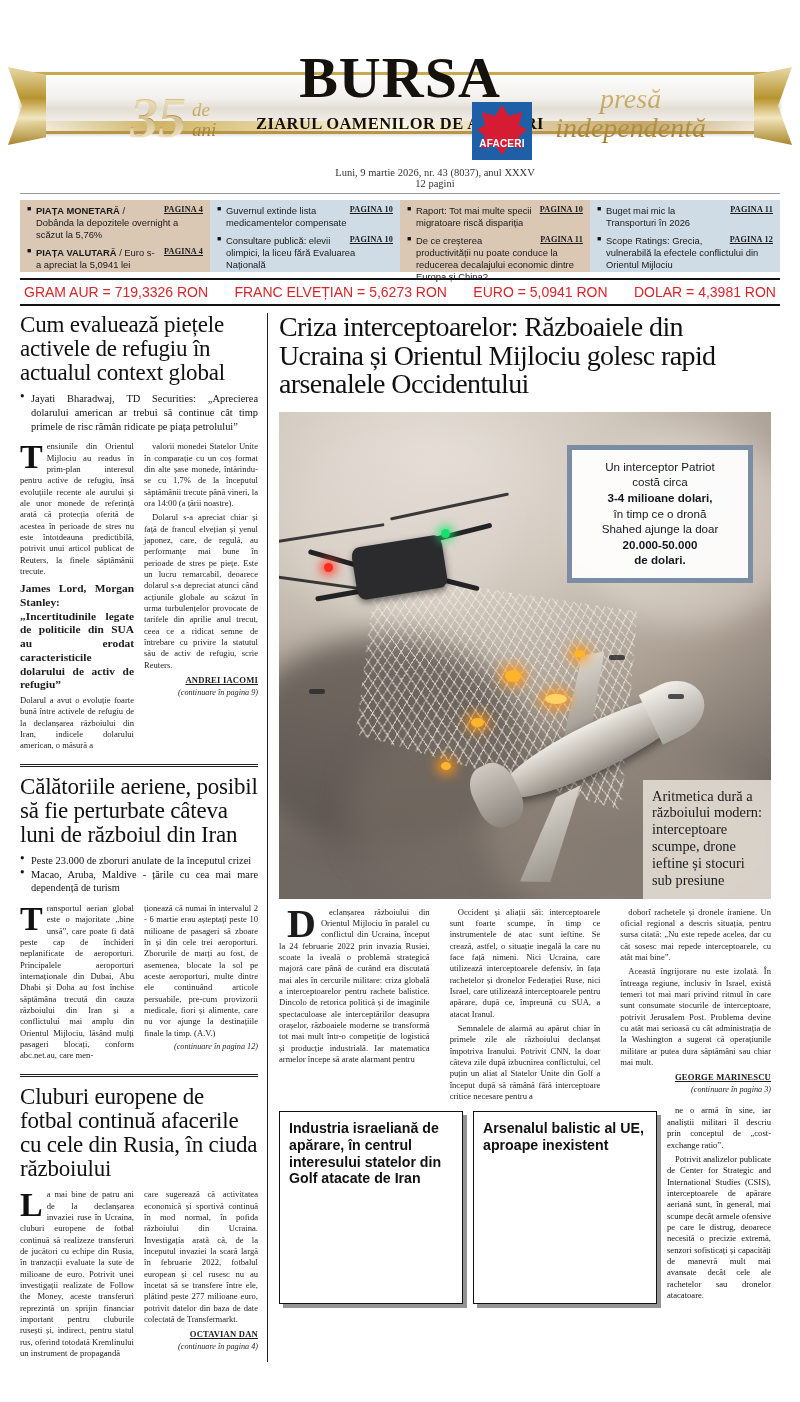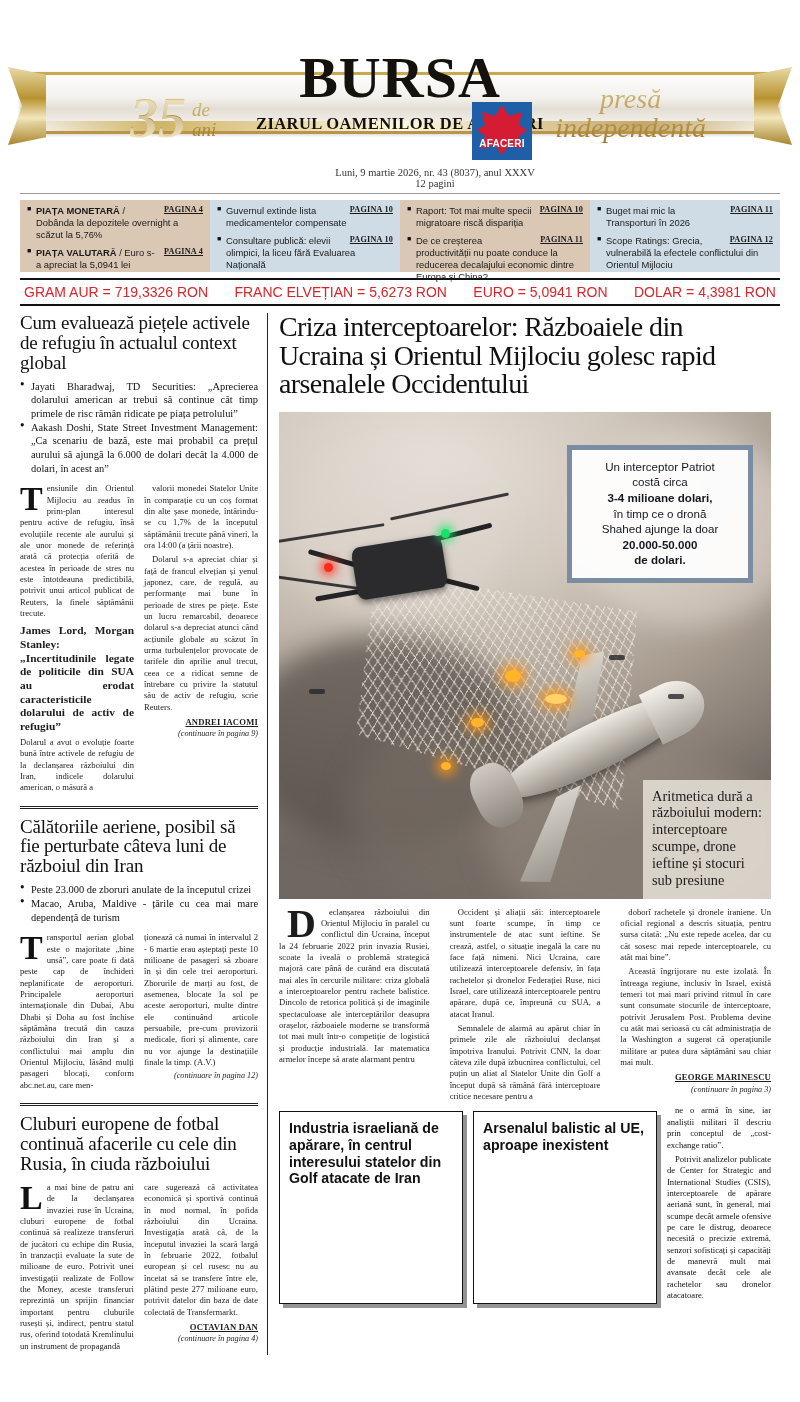--- a/index.html
+++ b/index.html
@@ -91,21 +91,21 @@
     display:flex; justify-content:space-between;
     font-family:"Liberation Sans", sans-serif; font-weight:400; font-size:14px; color:#d9252a;
   }
 
   
   .content { display:flex; margin-top:7px; gap:0; }
   .left-col { width:248px; padding-right:9px; border-right:1px solid #222; }
   .right-col { width:503px; padding-left:11px; }
 
   h2.head { font-weight:400; line-height:1.05; letter-spacing:-.2px; }
-  .h-l { font-size:19px; }
+  .h-l { font-size:23px; }
   .bullets { margin-top:7px; font-size:10.4px; line-height:1.31; }
   .bullets p { position:relative; padding-left:11px; text-align:justify; }
   .bullets p:before{ content:"\25CF"; position:absolute; left:0; top:-1px; font-size:7.5px; }
 
   .cols2 { display:flex; gap:10px; margin-top:8px; }
   .cols2 .c { flex:1; font-size:8.6px; line-height:1.32; text-align:justify; hyphens:auto; color:#1c1c1c; }
   .cols2 .c p { margin-bottom:3px; text-indent:8px; }
   .cols2 .c p.noind { text-indent:0; }
   .dropcap::first-letter{
     float:left; font-size:34px; line-height:.8; padding:2px 4px 1px 0; font-weight:700; color:#111;
@@ -260,21 +260,20 @@
   </div>
 
   <div class="content">
 
     <div class="left-col">
 
       <div>
         <h2 class="head h-l">Cum evaluează piețele activele de refugiu în actualul context global</h2>
         <div class="bullets">
           <p>Jayati Bharadwaj, TD Securities: „Aprecierea dolarului american ar trebui să continue cât timp primele de risc rămân ridicate pe piața petrolului”</p>
-          <p>Aakash Doshi, State Street Investment Management: „Ca scenariu de bază, este mai probabil ca prețul aurului să ajungă la 6.000 de dolari decât la 4.000 de dolari, în acest an”</p>
         </div>
         <div class="cols2">
           <div class="c">
             <p class="dropcap noind">Tensiunile din Orientul Mijlociu au readus în prim-plan interesul pentru active de refugiu, însă evoluțiile recente ale aurului și ale unor monede de referință arată că protecția oferită de acestea în perioade de stres nu este întotdeauna predictibilă, potrivit unui articol publicat de Reuters, la finele săptămânii trecute.</p>
             <p class="pull">James Lord, Morgan Stanley: „Incertitudinile legate de politicile din SUA au erodat caracteristicile dolarului de activ de refugiu”</p>
             <p class="noind">Dolarul a avut o evoluție foarte bună între activele de refugiu de la declanșarea războiului din Iran, indicele dolarului american, o măsură a</p>
           </div>
           <div class="c">
             <p>valorii monedei Statelor Unite în comparație cu un coș format din alte șase monede, întărindu-se cu 1,7% de la începutul săptămânii trecute până vineri, la ora 14:00 (a țării noastre).</p>
             <p>Dolarul s-a apreciat chiar și față de francul elvețian și yenul japonez, care, de regulă, au performanțe mai bune în perioade de stres pe piețe. Este un lucru remarcabil, deoarece dolarul s-a depreciat atunci când acțiunile globale au scăzut în urma turbulențelor provocate de tarifele din aprilie anul trecut, ceea ce a ridicat semne de întrebare cu privire la statutul său de activ de refugiu, scrie Reuters.</p>

